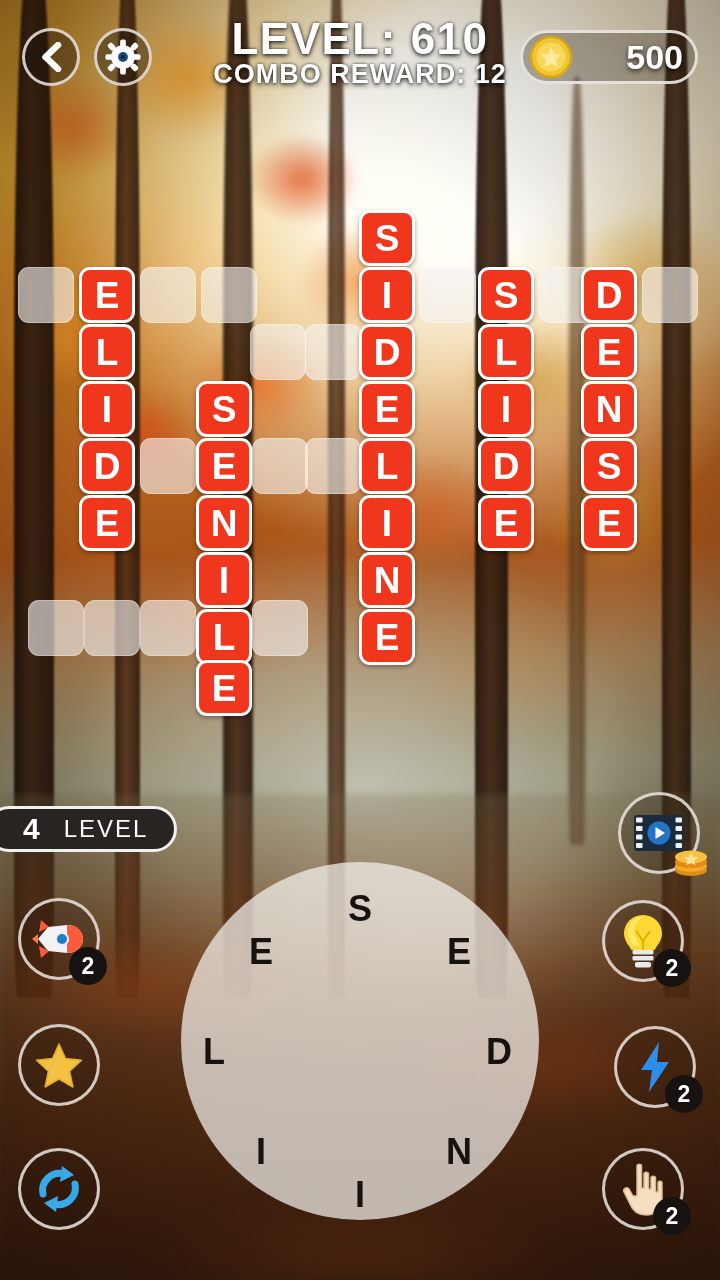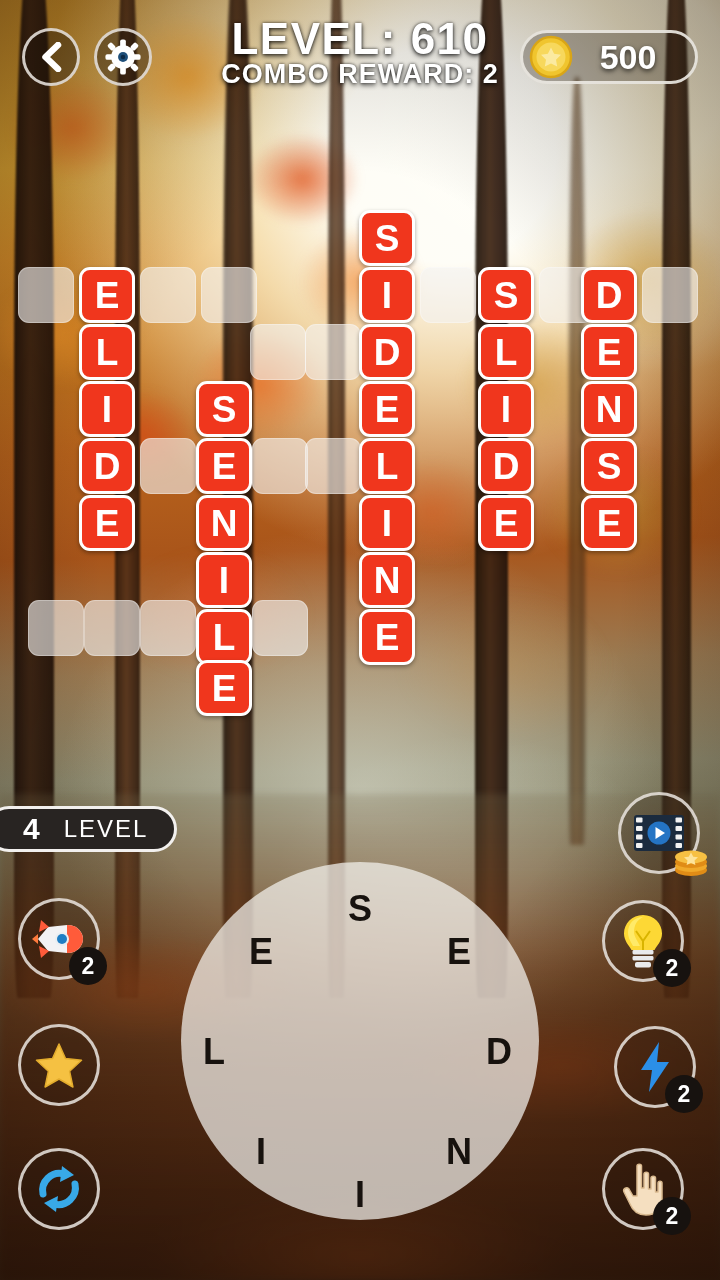--- a/index.html
+++ b/index.html
@@ -84,21 +84,21 @@
   #levelText { font-size:44px; line-height:38px; }
   #comboRewardText { font-size:27px; line-height:32px; letter-spacing:1px; }
 
   #coinPill {
     position:absolute; right:22px; top:30px; width:178px; height:54px;
     border-radius:27px; background:rgba(34,22,14,.30);
     border:3px solid rgba(236,232,226,.92);
     display:flex; align-items:center; padding-left:6px;
   }
   #coinText {
-    flex:1; text-align:center; color:#fff; font-size:34px; font-weight:bold;
+    flex:1; text-align:right; color:#fff; font-size:34px; font-weight:bold;
     text-shadow:0 2px 5px rgba(0,0,0,.7); padding-right:12px;
   }
 
   
   #grid { position:absolute; left:0; top:0; width:720px; height:720px; z-index:15; }
   .cell {
     position:absolute; width:56px; height:56px; border-radius:11px;
   }
   .cell.empty {
     background:rgba(243,242,240,.62);
@@ -203,21 +203,21 @@
         <rect x="5" y="27" width="6" height="8" rx="2" transform="rotate(45 8 31)"></rect>
         <rect x="29" y="27" width="6" height="8" rx="2" transform="rotate(-45 32 31)"></rect>
       </g>
       <circle cx="20" cy="20" r="5.2" fill="#1e4f7a"></circle>
       <circle cx="20" cy="20" r="2.4" fill="#0d2b47"></circle>
     </svg>
   </div>
 
   <div id="levelWrap">
     <div class="hdrText" id="levelText">LEVEL: 610</div>
-    <div class="hdrText" id="comboRewardText">COMBO REWARD: 2</div>
+    <div class="hdrText" id="comboRewardText">COMBO REWARD: 12</div>
   </div>
 
   <div id="coinPill">
     <svg width="44" height="44" viewBox="0 0 44 44">
       <circle cx="22" cy="22" r="20" fill="#f0c52e" stroke="#d9a516" stroke-width="2.5"></circle>
       <circle cx="22" cy="22" r="14.5" fill="#f7d85c"></circle>
       <path d="M22 12.5 l3.1 6.3 6.9 1 -5 4.9 1.2 6.9 -6.2 -3.2 -6.2 3.2 1.2 -6.9 -5 -4.9 6.9 -1 z" fill="#fbeaa0"></path>
     </svg>
     <div id="coinText">500</div>
   </div>

